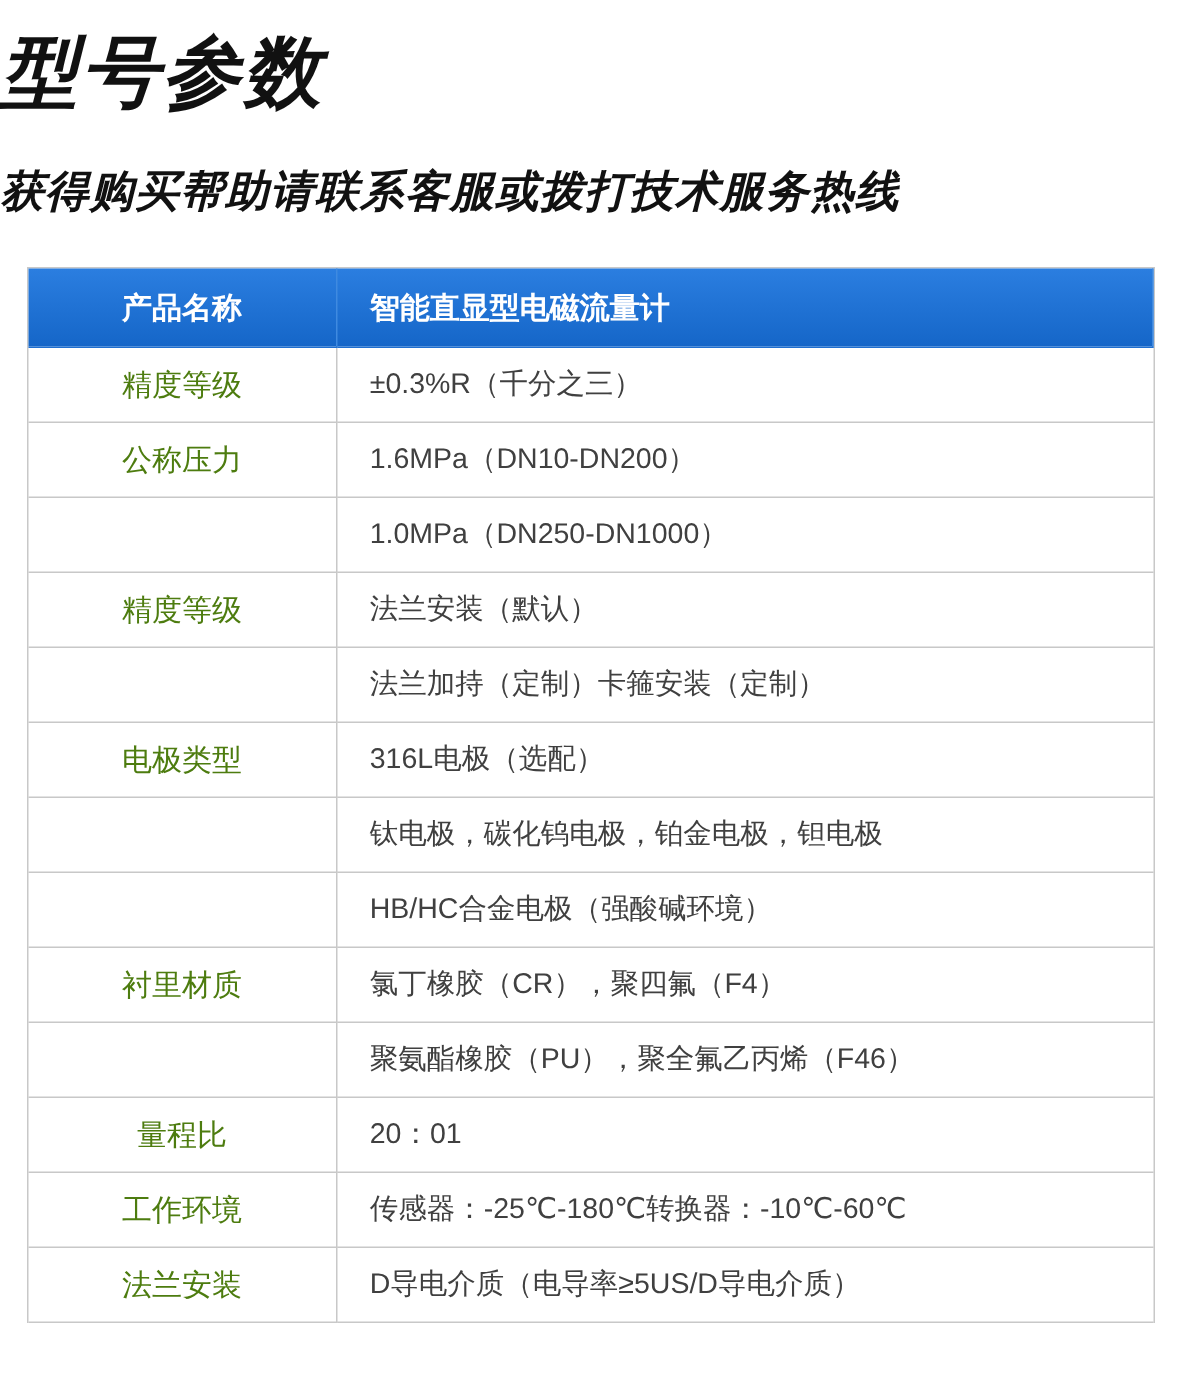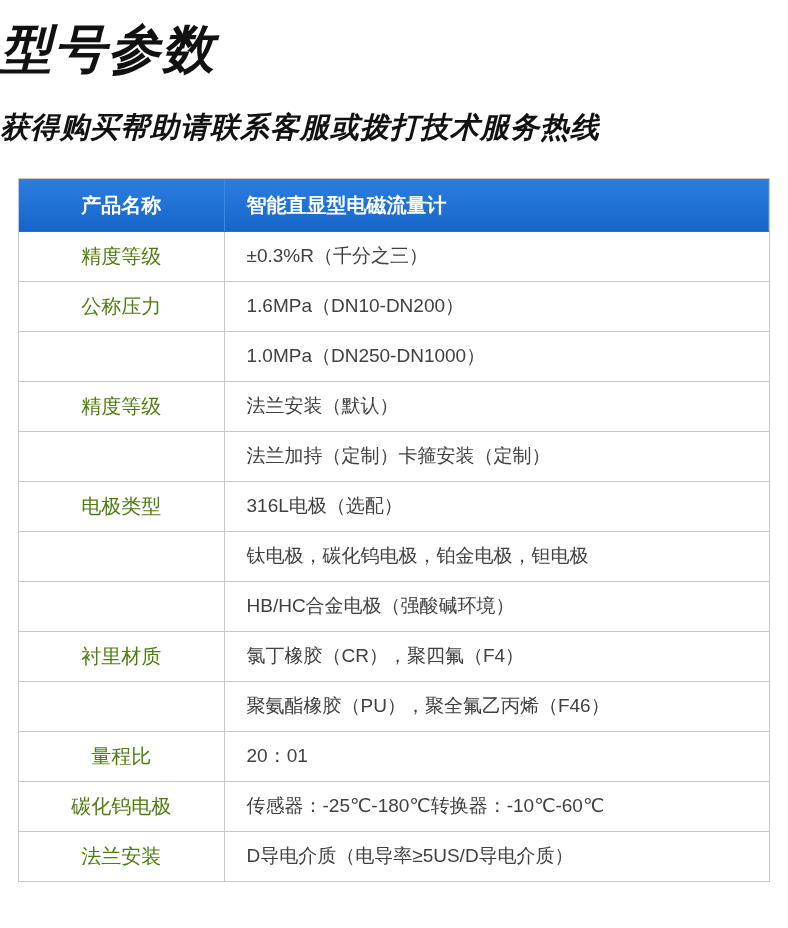--- a/index.html
+++ b/index.html
@@ -152,21 +152,21 @@
         </tr>
         <tr>
           <td class="col-label empty-label"></td>
           <td class="col-value">聚氨酯橡胶（PU），聚全氟乙丙烯（F46）</td>
         </tr>
         <tr>
           <td class="col-label">量程比</td>
           <td class="col-value">20：01</td>
         </tr>
         <tr>
-          <td class="col-label">碳化钨电极</td>
+          <td class="col-label">工作环境</td>
           <td class="col-value">传感器：-25℃-180℃转换器：-10℃-60℃</td>
         </tr>
         <tr>
           <td class="col-label">法兰安装</td>
           <td class="col-value">D导电介质（电导率≥5US/D导电介质）</td>
         </tr>
       </tbody>
     </table>
   </div>
 

